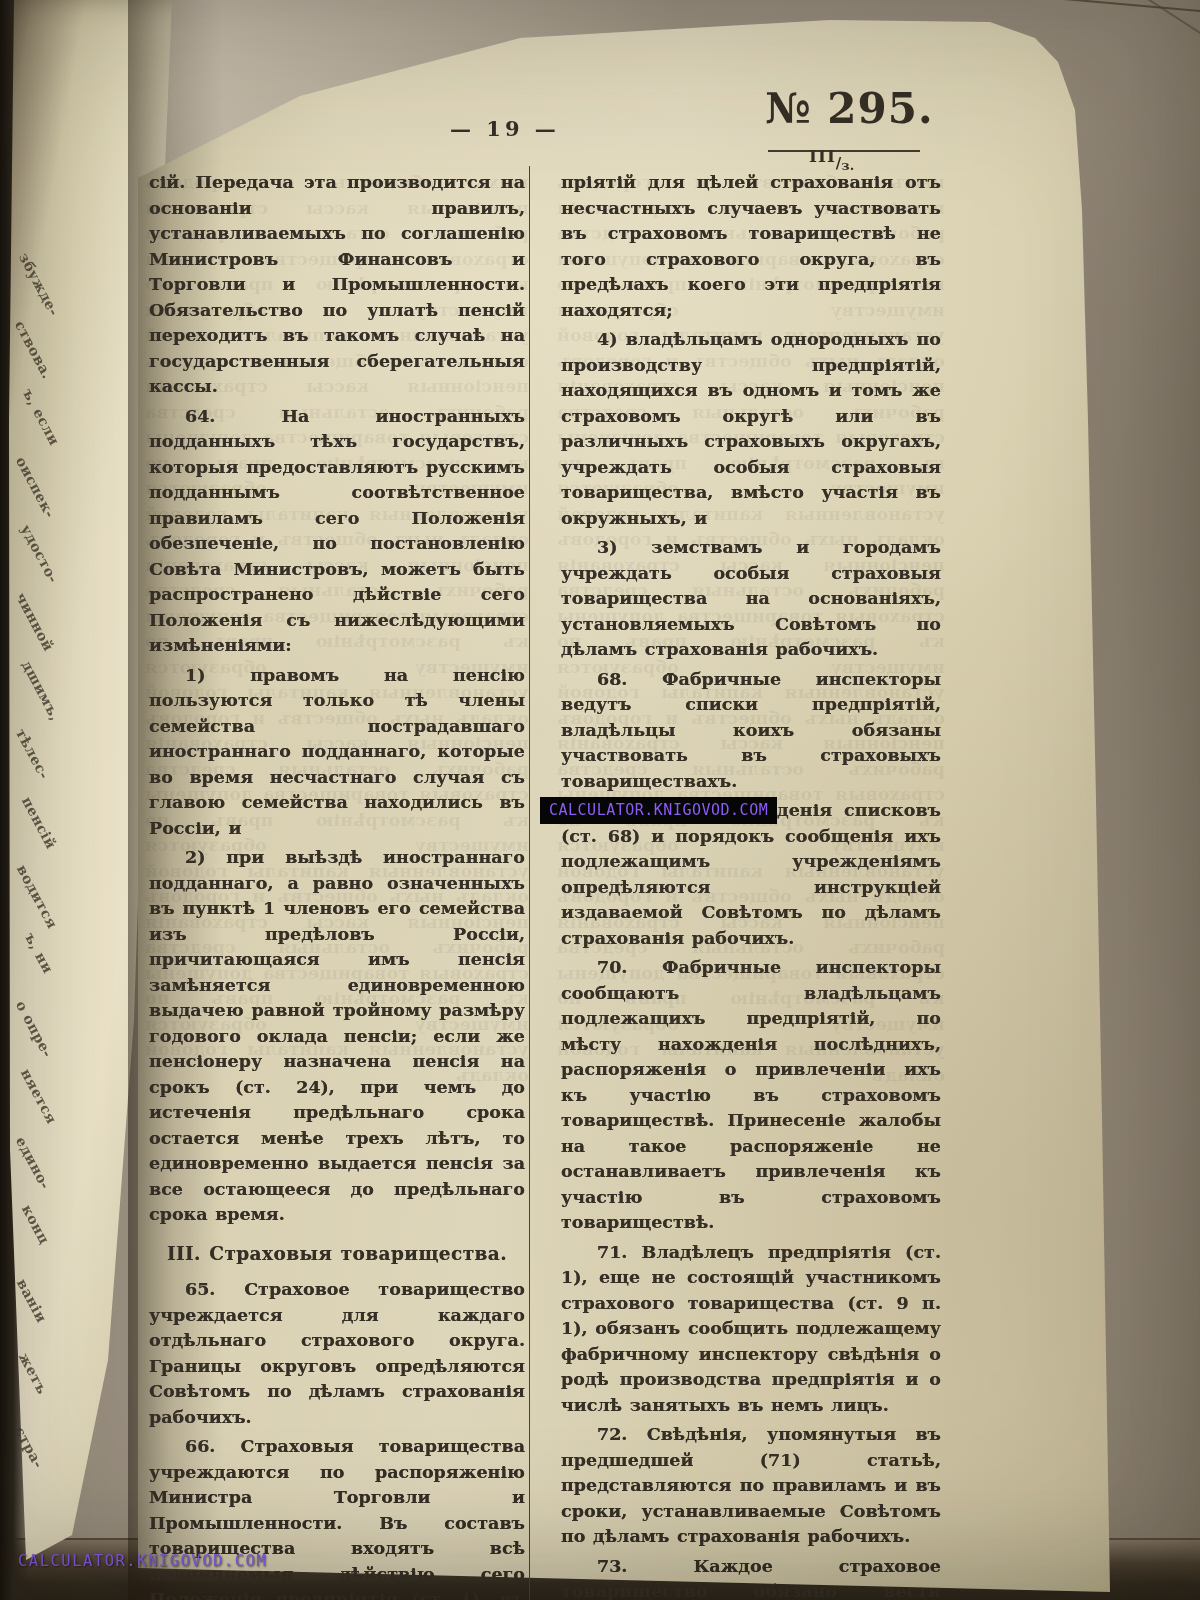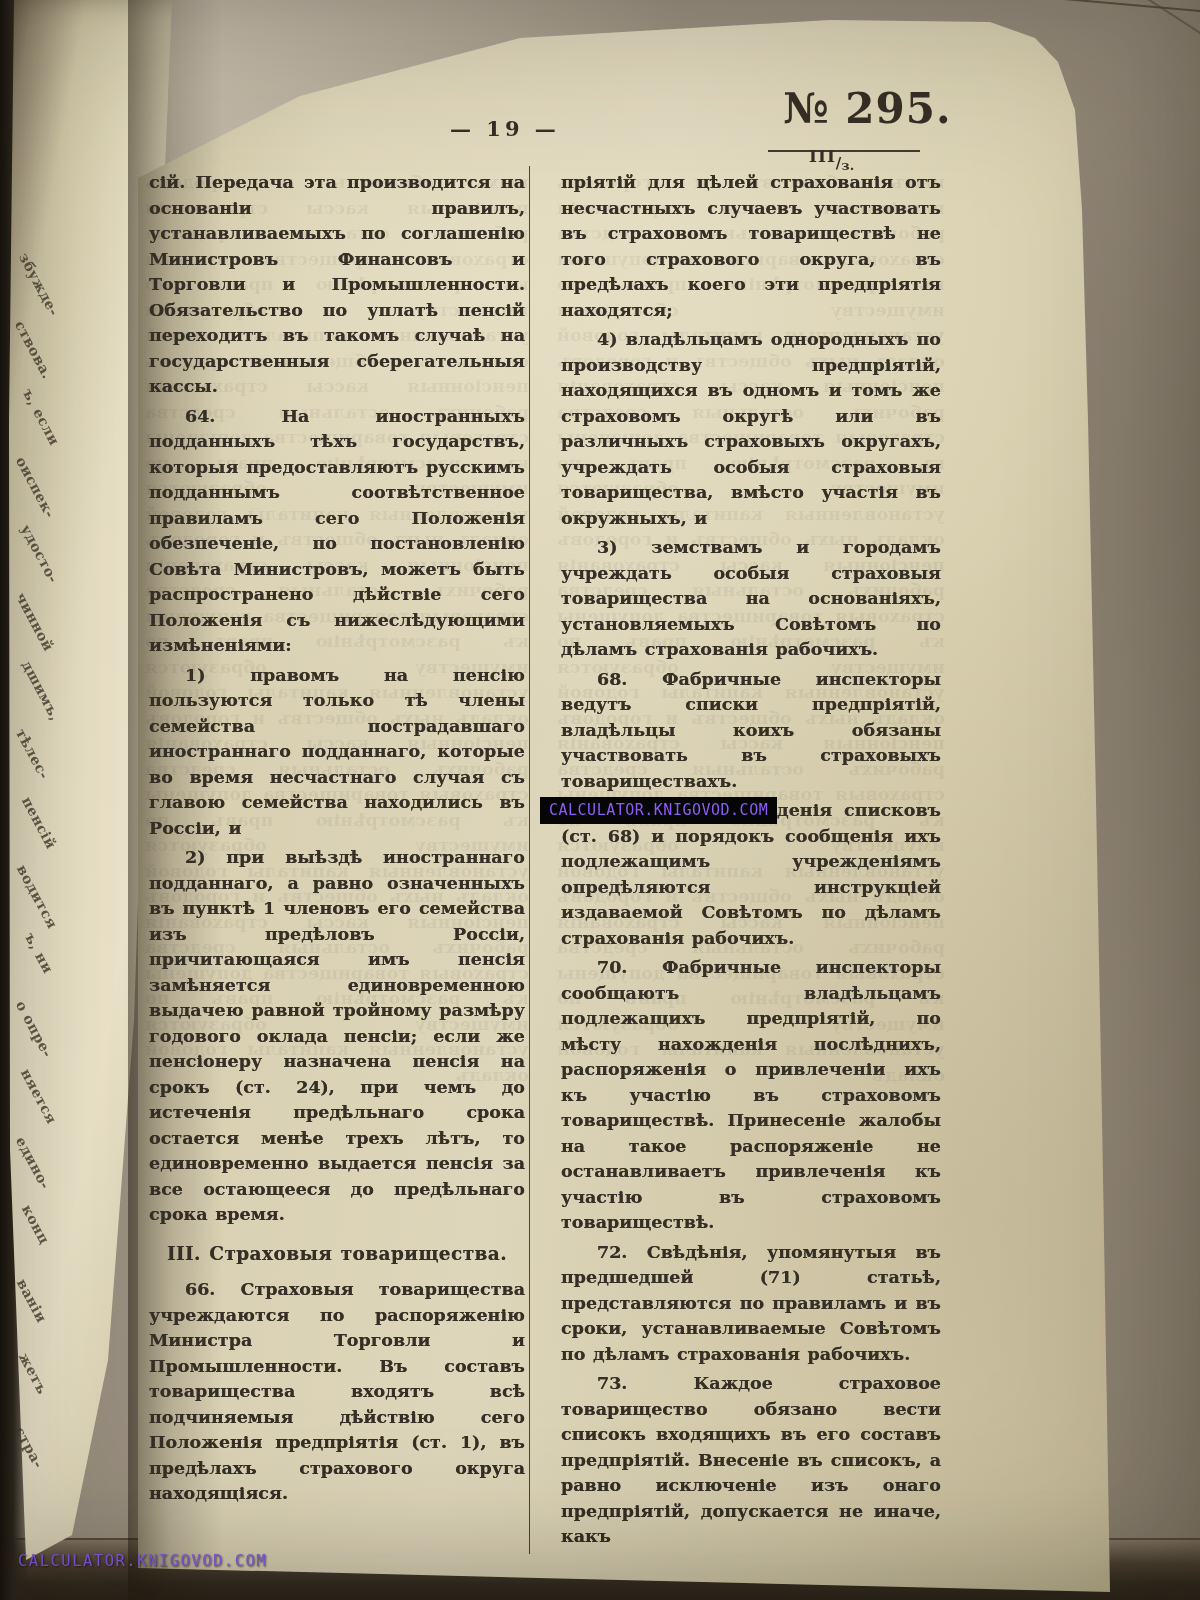--- a/index.html
+++ b/index.html
@@ -44,21 +44,21 @@
       linear-gradient(100deg,#c3b997 0%,#d9d0b2 18%,#ded6ba 45%,#d8cfaf 75%,#c8be9c 100%);
     box-shadow:6px 10px 30px rgba(40,32,20,.45);
   }
   #gutter-shadow{
     position:absolute;left:128px;top:0;width:95px;height:1600px;z-index:5;pointer-events:none;
     background:linear-gradient(90deg,rgba(35,26,15,.5) 0%,rgba(35,26,15,.18) 45%,rgba(35,26,15,0) 100%);
   }
 
   #content{position:absolute;left:145px;top:0;width:805px;z-index:6;color:#352f26;}
   #page-number{position:absolute;left:305px;top:116px;font-size:21px;font-weight:bold;letter-spacing:4px;white-space:nowrap;}
-  #issue-number{position:absolute;left:638px;top:84px;font-size:42px;font-weight:bold;letter-spacing:1px;white-space:nowrap;}
+  #issue-number{position:absolute;left:620px;top:84px;font-size:42px;font-weight:bold;letter-spacing:1px;white-space:nowrap;}
   #issue-underline{position:absolute;left:623px;top:150px;width:152px;height:2px;background:#433b2c;}
   #section-fraction{position:absolute;left:664px;top:146px;font-weight:bold;font-size:15px;white-space:nowrap;}
   #section-fraction sup{font-size:17px;vertical-align:6px;letter-spacing:1px;}
   #section-fraction sub{font-size:13px;vertical-align:-2px;}
 
   #cols{position:absolute;left:0;top:166px;width:805px;display:flex;align-items:flex-start;}
   .col{text-align:justify;font-size:17.5px;line-height:25.5px;font-weight:bold;
        text-shadow:0 0 .6px rgba(53,47,38,.75);word-spacing:1.5px;}
   #col-left{width:384px;}
   #col-right{width:388px;border-left:1.6px solid #4b4335;padding-left:27px;min-height:1250px;}
@@ -118,30 +118,32 @@
   <div id="issue-underline"></div>
   <div id="section-fraction"><sup>III</sup><span>/</span><sub>з.</sub></div>
 
   <div id="cols">
     <div class="col" id="col-left">
       <p class="cont">сій. Передача эта производится на основаніи правилъ, устанавливаемыхъ по соглашенію Министровъ Финансовъ и Торговли и Промышленности. Обязательство по уплатѣ пенсій переходитъ въ такомъ случаѣ на государственныя сберегательныя кассы.</p>
       <p>64. На иностранныхъ подданныхъ тѣхъ государствъ, которыя предоставляютъ русскимъ подданнымъ соотвѣтственное правиламъ сего Положенія обезпеченіе, по постановленію Совѣта Министровъ, можетъ быть распространено дѣйствіе сего Положенія съ нижеслѣдующими измѣненіями:</p>
       <p>1) правомъ на пенсію пользуются только тѣ члены семейства пострадавшаго иностраннаго подданнаго, которые во время несчастнаго случая съ главою семейства находились въ Россіи, и</p>
       <p>2) при выѣздѣ иностраннаго подданнаго, а равно означенныхъ въ пунктѣ 1 членовъ его семейства изъ предѣловъ Россіи, причитающаяся имъ пенсія замѣняется единовременною выдачею равной тройному размѣру годового оклада пенсіи; если же пенсіонеру назначена пенсія на срокъ (ст. 24), при чемъ до истеченія предѣльнаго срока остается менѣе трехъ лѣтъ, то единовременно выдается пенсія за все остающееся до предѣльнаго срока время.</p>
       <h3>III. Страховыя товарищества.</h3>
+      <p>65. Страховое товарищество учреждается для каждаго отдѣльнаго страхового округа. Границы округовъ опредѣляются Совѣтомъ по дѣламъ страхованія рабочихъ.</p>
       <p>66. Страховыя товарищества учреждаются по распоряженію Министра Торговли и Промышленности. Въ составъ товарищества входятъ всѣ подчиняемыя дѣйствію сего Положенія предпріятія (ст. 1), въ предѣлахъ страхового округа находящіяся.</p>
 
     </div>
     <div class="col" id="col-right">
       <p class="cont">пріятій для цѣлей страхованія отъ несчастныхъ случаевъ участвовать въ страховомъ товариществѣ не того страхового округа, въ предѣлахъ коего эти предпріятія находятся;</p>
       <p>4) владѣльцамъ однородныхъ по производству предпріятій, находящихся въ одномъ и томъ же страховомъ округѣ или въ различныхъ страховыхъ округахъ, учреждать особыя страховыя товарищества, вмѣсто участія въ окружныхъ, и</p>
       <p>3) земствамъ и городамъ учреждать особыя страховыя товарищества на основаніяхъ, установляемыхъ Совѣтомъ по дѣламъ страхованія рабочихъ.</p>
       <p>68. Фабричные инспекторы ведутъ списки предпріятій, владѣльцы коихъ обязаны участвовать въ страховыхъ товариществахъ.</p>
       <p>69. Порядокъ веденія списковъ (ст. 68) и порядокъ сообщенія ихъ подлежащимъ учрежденіямъ опредѣляются инструкціей издаваемой Совѣтомъ по дѣламъ страхованія рабочихъ.</p>
       <p>70. Фабричные инспекторы сообщаютъ владѣльцамъ подлежащихъ предпріятій, по мѣсту нахожденія послѣднихъ, распоряженія о привлеченіи ихъ къ участію въ страховомъ товариществѣ. Принесеніе жалобы на такое распоряженіе не останавливаетъ привлеченія къ участію въ страховомъ товариществѣ.</p>
+      <p>71. Владѣлецъ предпріятія (ст. 1), еще не состоящій участникомъ страхового товарищества (ст. 9 п. 1), обязанъ сообщить подлежащему фабричному инспектору свѣдѣнія о родѣ производства предпріятія и о числѣ занятыхъ въ немъ лицъ.</p>
       <p>72. Свѣдѣнія, упомянутыя въ предшедшей (71) статьѣ, представляются по правиламъ и въ сроки, устанавливаемые Совѣтомъ по дѣламъ страхованія рабочихъ.</p>
       <p>73. Каждое страховое товарищество обязано вести списокъ входящихъ въ его составъ предпріятій. Внесеніе въ списокъ, а равно исключеніе изъ онаго предпріятій, допускается не иначе, какъ</p>
 
     </div>
   </div>
 </div>
 
 <div class="watermark" id="watermark-mid">CALCULATOR.KNIGOVOD.COM</div>
 <div class="watermark" id="watermark-bottom">CALCULATOR.KNIGOVOD.COM</div>
 

